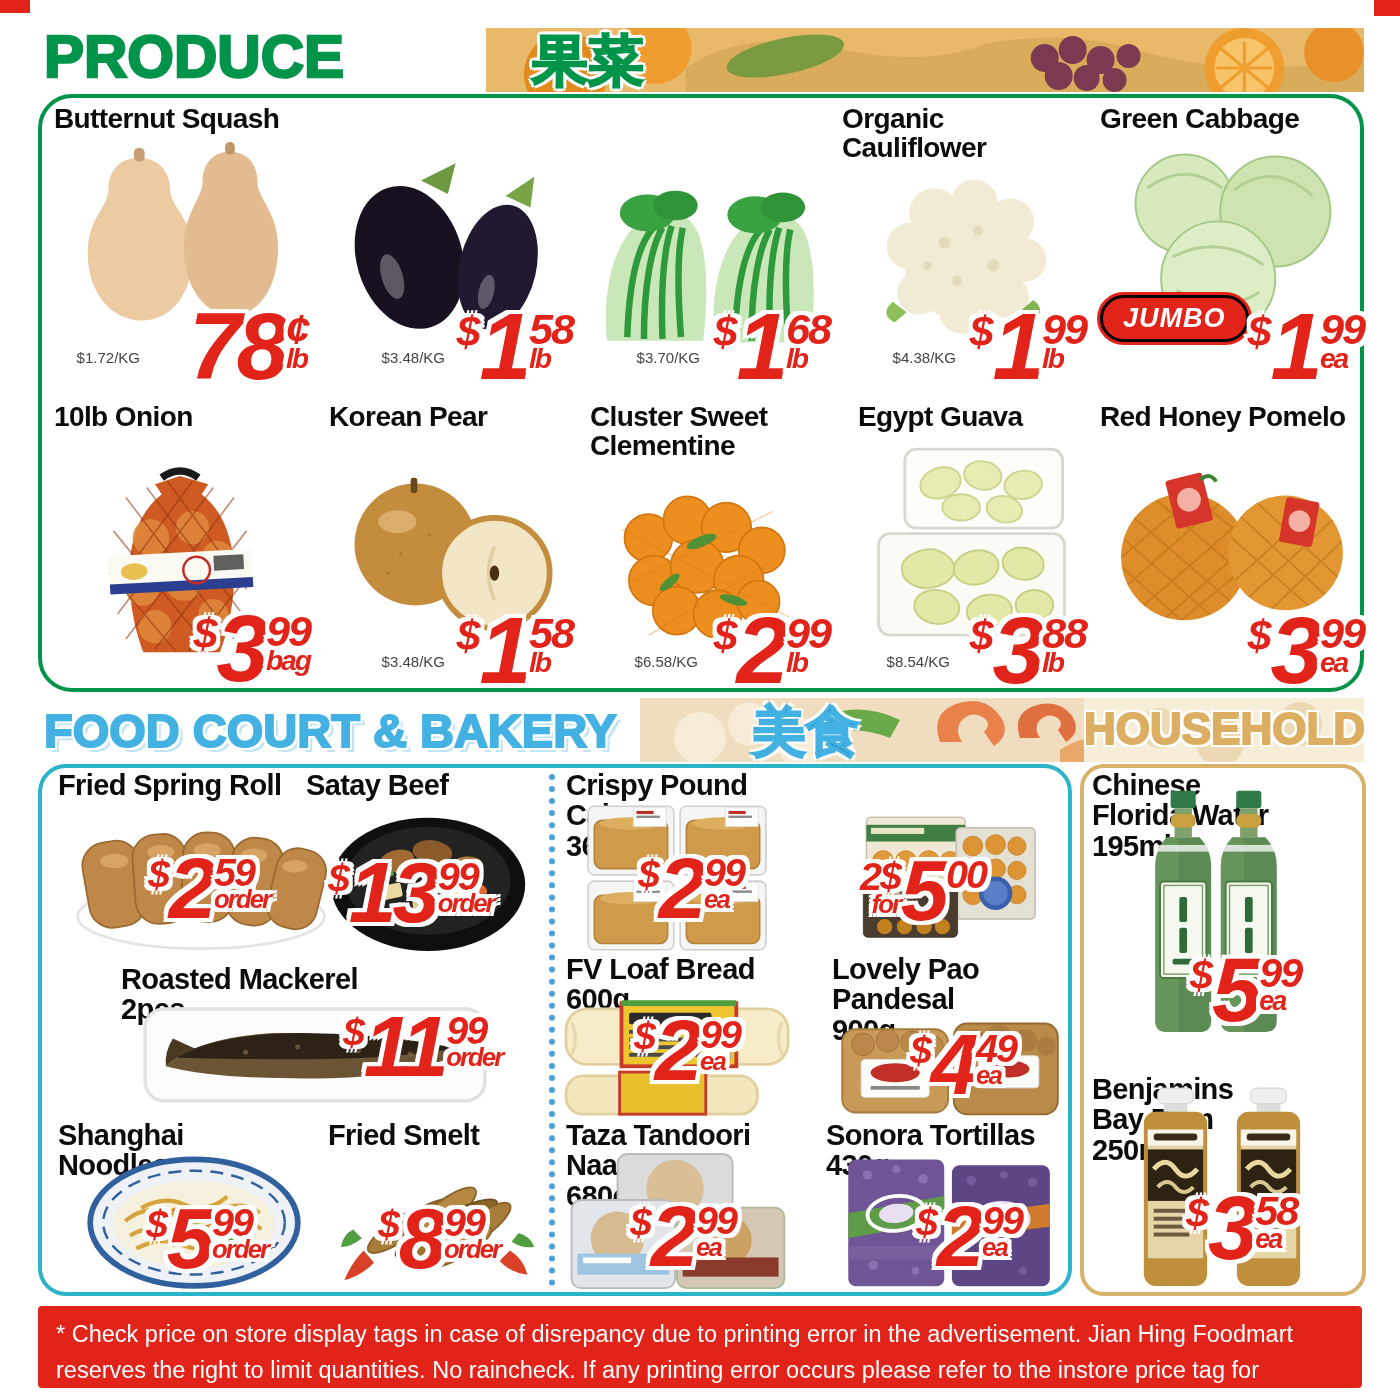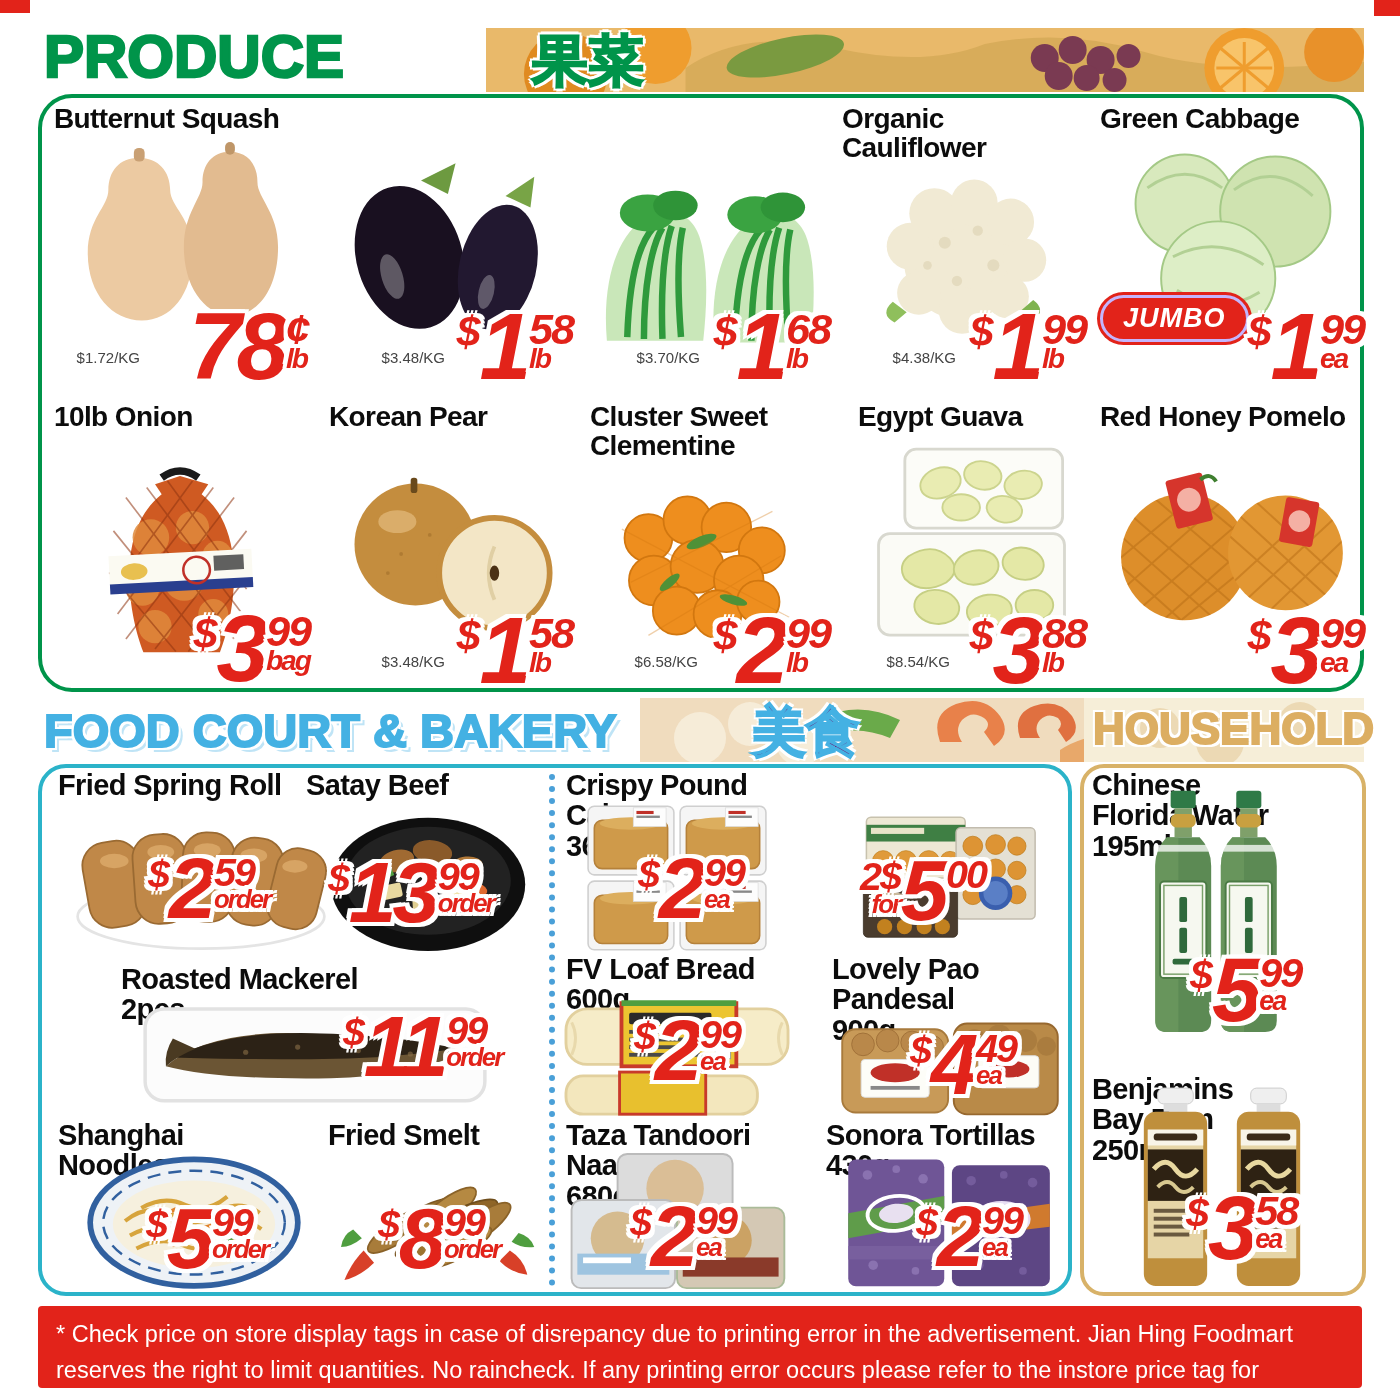--- a/index.html
+++ b/index.html
@@ -14,25 +14,25 @@
   #box-hh{left:1080px;top:764px;width:286px;height:532px;border:4px solid #d8b268;border-radius:24px;}
   #fc-divider{left:549px;top:774px;height:512px;width:0;border-left:6px dotted #4aa0d8;}
 
   
   .h1{position:absolute;font-weight:bold;white-space:nowrap;}
   #t-produce{left:44px;top:22px;font-size:60px;color:#00944a;-webkit-text-stroke:2.5px #00944a;}
   #t-produce-cn{left:532px;top:24px;font-size:56px;color:#00944a;-webkit-text-stroke:2px #00944a;
     text-shadow:-4px 0 0 #fff,4px 0 0 #fff,0 -4px 0 #fff,0 4px 0 #fff,-3px -3px 0 #fff,3px -3px 0 #fff,-3px 3px 0 #fff,3px 3px 0 #fff;}
   #t-fc{left:44px;top:703px;font-size:47px;color:#44b1e3;-webkit-text-stroke:2px #44b1e3;
     text-shadow:-3px -3px 0 #fff,3px -3px 0 #fff,-3px 3px 0 #fff,3px 3px 0 #fff,5px 5px 0 #bfe4f6;}
-  #t-fc-cn{left:752px;top:696px;font-size:54px;color:#701a75;-webkit-text-stroke:2px #44b1e3;
+  #t-fc-cn{left:752px;top:696px;font-size:54px;color:#0369a1;-webkit-text-stroke:2px #44b1e3;
     text-shadow:-3px -3px 0 #fff,3px -3px 0 #fff,-3px 3px 0 #fff,3px 3px 0 #fff;}
   #t-hh{left:1084px;top:698px;width:280px;height:53px;font-size:44px;color:#dcae62;text-align:center;line-height:62px;
     -webkit-text-stroke:2px #dcae62;
-    text-shadow:-3px -3px 0 #fff,3px -3px 0 #fff,-3px 3px 0 #fff,3px 3px 0 #fff;padding-left:9px;}
+    text-shadow:-3px -3px 0 #fff,3px -3px 0 #fff,-3px 3px 0 #fff,3px 3px 0 #fff;}
 
   
   .pcard{position:absolute;}
   .pname{font-weight:bold;font-size:28px;line-height:1.05;color:#0c0c0c;white-space:pre-line;
          letter-spacing:-0.6px;padding:4px 2px 0 6px;}
   .fcname{font-size:29px;}
   .uprice{font-size:15px;color:#444;white-space:nowrap;}
 
   
   .price{position:absolute;display:flex;align-items:flex-start;color:#e2231a;font-weight:bold;font-style:italic;
@@ -42,21 +42,21 @@
   .pp{display:flex;flex-direction:column;align-items:flex-end;margin-top:.06em;margin-right:.01em;}
   .ppd{font-size:.46em;}
   .pps{font-size:.30em;margin-top:.06em;}
   .ps{display:flex;flex-direction:column;align-items:flex-start;margin-top:.03em;margin-left:.02em;}
   .psup{font-size:.46em;}
   .psub{font-size:.30em;margin-top:.04em;}
   .pz94{font-size:94px;} .pz86{font-size:86px;} .pz90{font-size:90px;}
 
   .badge{position:absolute;background:#e2231a;color:#fff;font-style:italic;font-weight:bold;
     border-radius:999px;padding:5px 20px;font-size:27px;letter-spacing:1px;
-    border:3px solid #c4b5fd;box-shadow:0 0 0 3px #e2231a;}
+    border:3px solid #000000;box-shadow:0 0 0 3px #e2231a;}
 
   
   #footer{position:absolute;left:38px;top:1306px;width:1324px;height:82px;background:#e2231a;color:#fff;
     font-size:23.5px;line-height:1.52;padding:11px 18px;box-sizing:border-box;border-radius:4px;}
 
   .corner{position:absolute;background:#e2231a;}
   #corner-tl{left:0;top:0;width:30px;height:13px;}
   #corner-tr{right:0;top:0;width:26px;height:16px;}
   svg{display:block;}
 </style>

